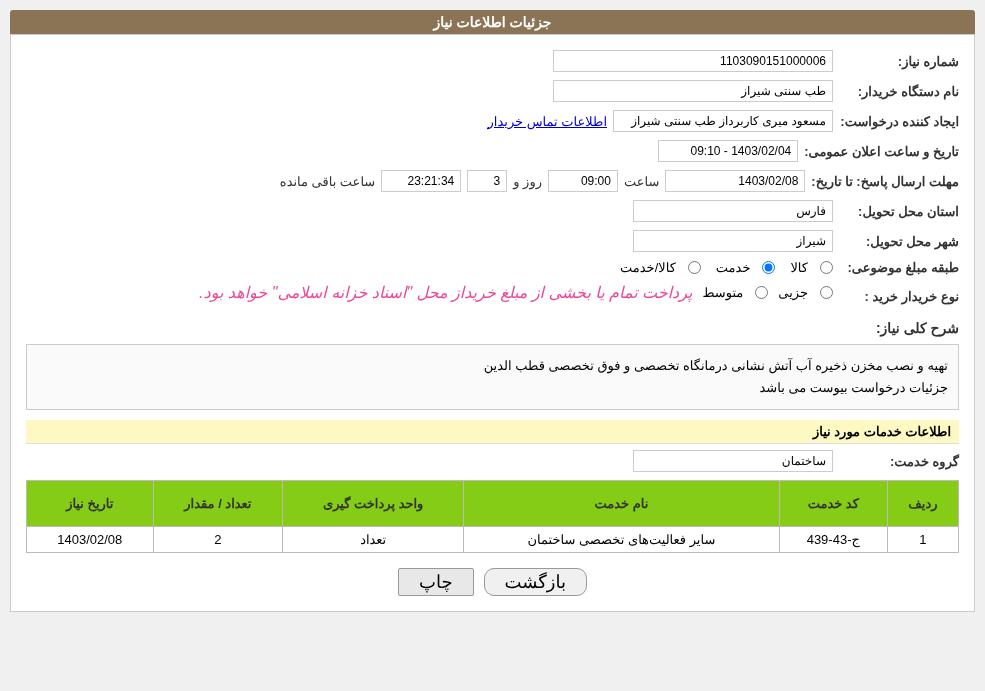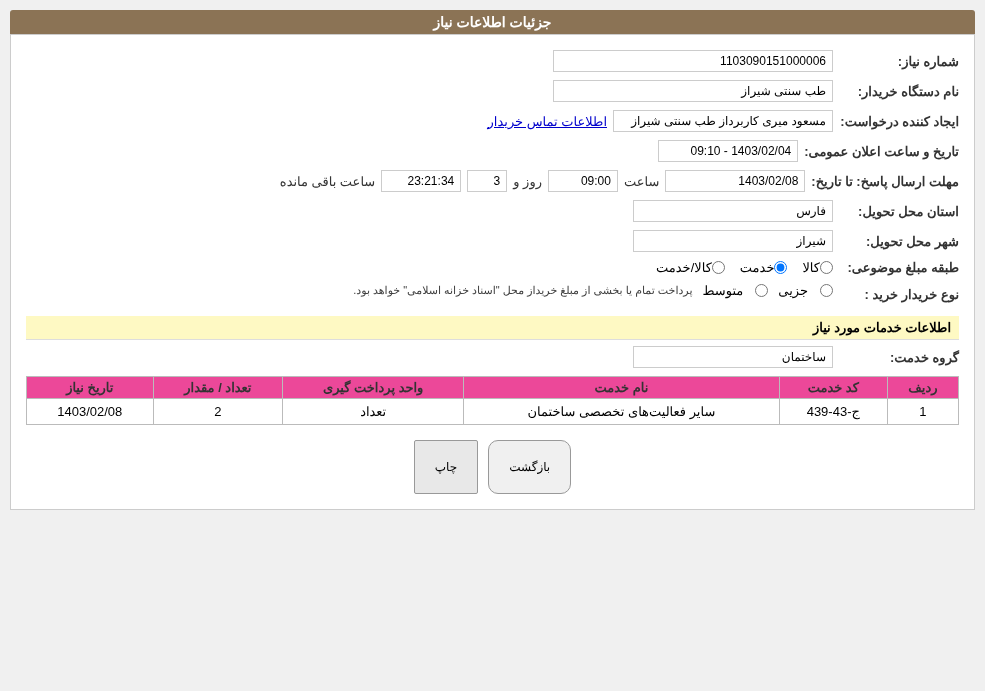--- a/index.html
+++ b/index.html
@@ -69,57 +69,58 @@
       margin: 12px 0 6px 0;
     }
     .radio-group {
       display: flex;
       gap: 15px;
       align-items: center;
     }
     .radio-label {
       display: flex;
       align-items: center;
-      gap: 0;
+      gap: 12px;
       cursor: pointer;
     }
     .process-row {
       display: flex;
       align-items: center;
       gap: 10px;
       margin-bottom: 8px;
     }
     .process-option {
       display: flex;
       align-items: center;
       gap: 12px;
     }
     .payment-note {
-      color: #404040;
-      font-size: 11px;
+      color: #ec4899;
+      font-size: 16px;
+      font-style: italic;
     }
     .description-box {
       border: 1px solid #ccc;
       padding: 10px;
       background: #fafafa;
       margin: 8px 0;
       min-height: 55px;
       text-align: right;
       line-height: 1.7;
       direction: rtl;
     }
     .services-table {
       width: 100%;
       border-collapse: collapse;
       margin-top: 8px;
     }
     .services-table th {
-      background: #ec4899;
+      background: #84cc16;
       border: 1px solid #bbb;
-      padding: 3px 8px;
+      padding: 15px 8px;
       text-align: center;
       font-weight: bold;
       color: #333;
     }
     .services-table td {
       border: 1px solid #bbb;
       padding: 5px 8px;
       text-align: center;
     }
     .services-table tr:nth-child(even) td { background: #f9f9f9; }
@@ -138,25 +139,25 @@
       color: #555;
       font-size: 16px;
     }
     .buttons-row {
       display: flex;
       justify-content: center;
       gap: 10px;
       margin-top: 15px;
     }
     .btn {
-      padding: 19px 20px;
+      padding: 2px 20px;
       border: 1px solid #999;
       cursor: pointer;
       font-family: Tahoma, Arial, sans-serif;
-      font-size: 12px;
+      font-size: 18px;
       border-radius: 2px;
     }
     .btn-print { background: #e8e8e8; }
     .btn-back { background: #f0f0f0; border-radius: 10px; }
     .section-header {
       background: #fef9c3;
       border-bottom: 1px solid #ddd;
       padding: 4px 8px;
       font-weight: bold;
       margin: 10px 0 6px 0;
@@ -238,20 +239,27 @@
           <span>جزیی</span>
         </label>
         <label class="process-option">
           <input type="radio" name="process" style="">
           <span>متوسط</span>
         </label>
         <span class="payment-note">پرداخت تمام یا بخشی از مبلغ خریداز محل "اسناد خزانه اسلامی" خواهد بود.</span>
       </div>
     </div>
 
+    <div style="margin: 10px 0;">
+      <span class="section-title">شرح کلی نیاز:</span>
+      <div class="description-box">
+        <div>تهیه و نصب مخزن ذخیره آب آتش نشانی درمانگاه تخصصی و فوق تخصصی قطب الدین</div>
+        <div>جزئیات درخواست بیوست می باشد</div>
+      </div>
+    </div>
 
     <div class="section-header">اطلاعات خدمات مورد نیاز</div>
 
     <div class="form-row">
       <span class="label label-bold">گروه خدمت:</span>
       <input class="input-field input-medium" type="text" readonly="" value="ساختمان" style="">
     </div>
 
     <table class="services-table">
       <thead>

